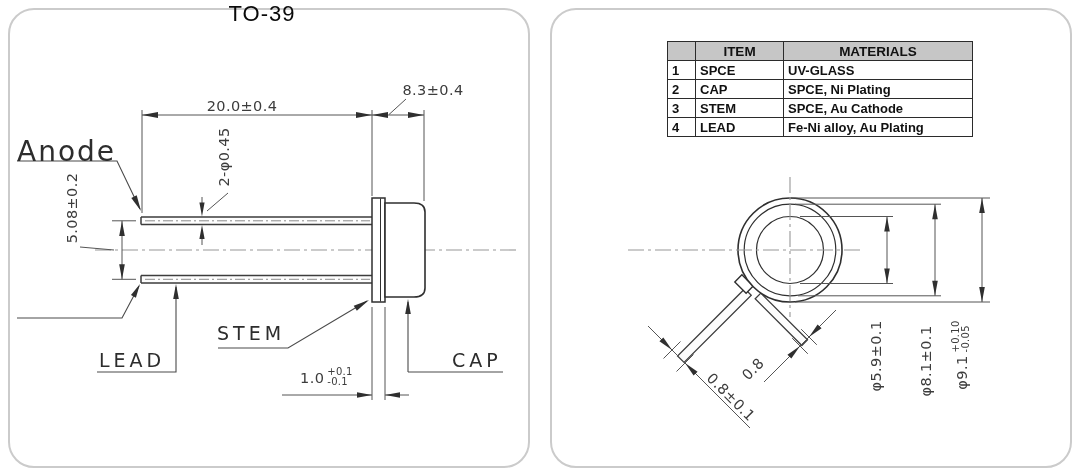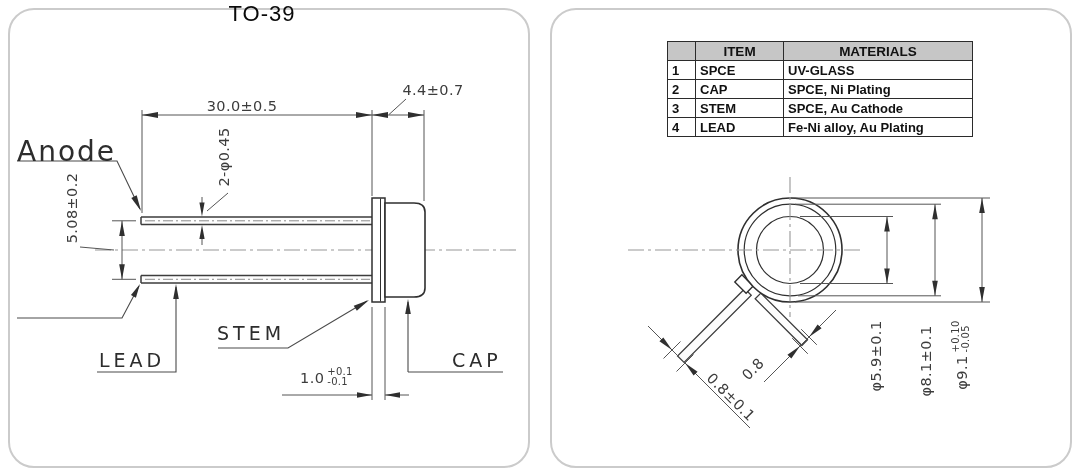--- a/index.html
+++ b/index.html
@@ -176,22 +176,22 @@
     </g>
   </svg>
 
   <div class="txt title" style="left:212px;top:1px;width:100px;text-align:center;">TO-39</div>
 
   <div class="txt label" style="left:17px;top:135px;">Anode</div>
   <div class="txt label caps" style="left:99px;top:349px;">LEAD</div>
   <div class="txt label caps" style="left:217px;top:322px;">STEM</div>
   <div class="txt label caps" style="left:452px;top:349px;">CAP</div>
 
-  <div class="txt dim" style="left:192px;top:98px;width:100px;">30.0±0.5</div>
-  <div class="txt dim" style="left:402px;top:82px;width:62px;">4.4±0.7</div>
+  <div class="txt dim" style="left:192px;top:98px;width:100px;">20.0±0.4</div>
+  <div class="txt dim" style="left:402px;top:82px;width:62px;">8.3±0.4</div>
   <div class="txt dim rot90" style="left:182px;top:149px;width:84px;">2-φ0.45</div>
   <div class="txt dim rot90" style="left:32px;top:200px;width:80px;">5.08±0.2</div>
   <div class="txt dim tolrow" style="left:283px;top:368px;margin-left:17px;">
     <span>1.0</span>
     <span class="tolstack">
       <span>+0.1</span>
       <span>-0.1</span>
     </span>
   </div>
 

